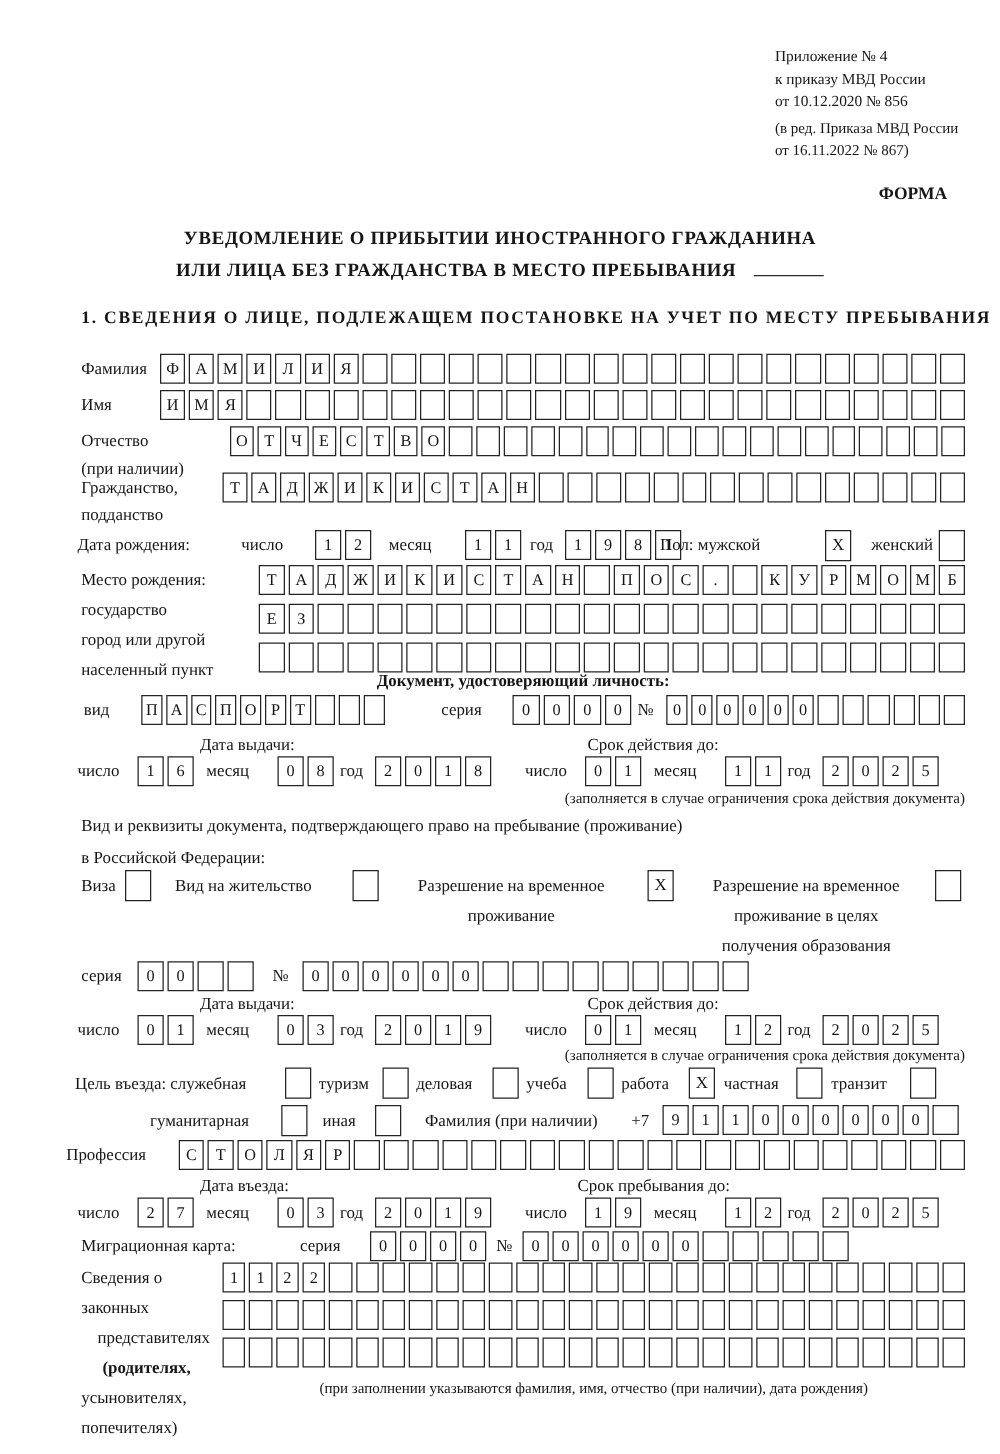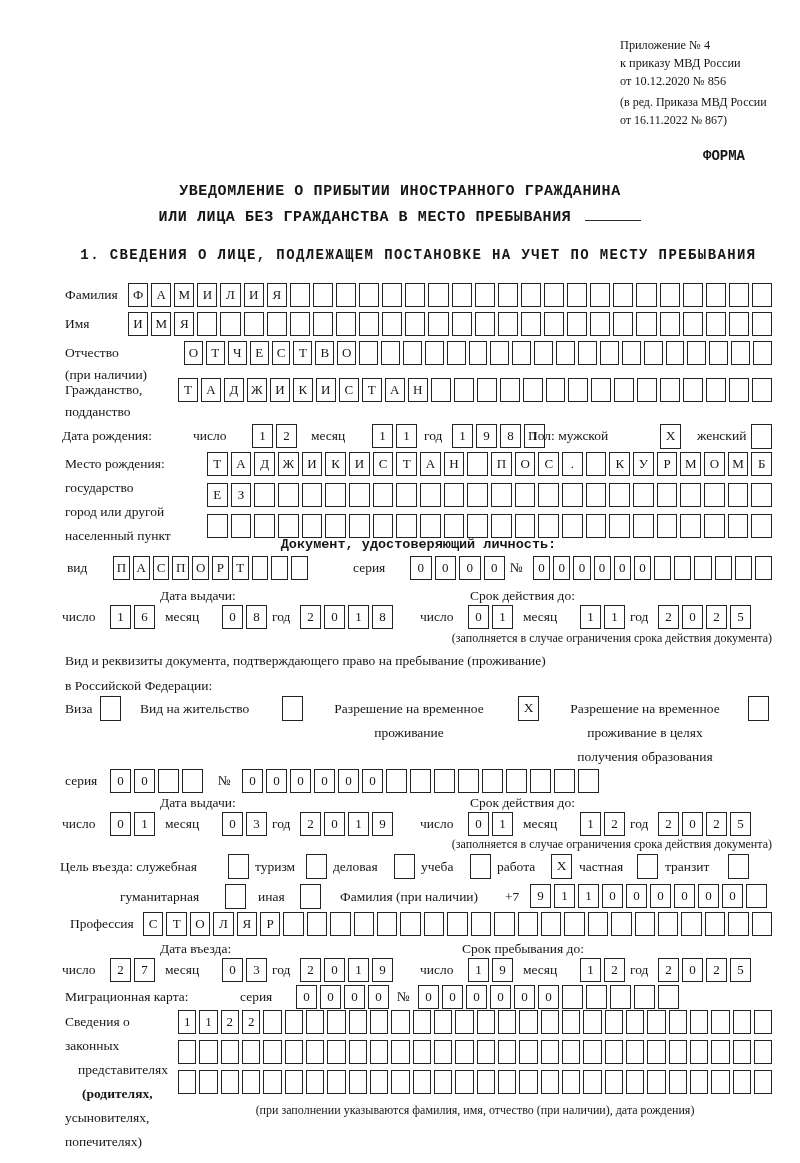--- a/index.html
+++ b/index.html
@@ -1,19 +1,19 @@
 <!DOCTYPE html>
 <html><head>
 <meta charset="utf-8">
 <style>
   html,body{margin:0;padding:0;background:#fff;}
   .page{position:relative;width:800px;height:1163px;background:#ffffff;
         font-family:"Liberation Serif","DejaVu Serif",serif;color:#161616;overflow:hidden;}
   .t{position:absolute;white-space:nowrap;font-size:13.5px;line-height:1.15;}
-  .b{font-weight:bold;font-family:Liberation Mono, monospace;}
+  .b{font-weight:bold;}
   .sm{font-size:12px;}
   .xs{font-size:12.3px;}
   .ctr{text-align:center;}
   
   .bg{position:absolute;display:flex;gap:3px;height:25px;}
   .bg .bx{flex:1 1 0;min-width:0;}
   .bg.fx .bx{flex:0 0 19px;}
   .bx{height:22px;border:1.6px solid #242424;text-align:center;line-height:22px;
       font-size:13px;background:#fff;}
   .cb{position:absolute;width:21px;height:25px;border:1.6px solid #242424;box-sizing:border-box;
@@ -459,21 +459,21 @@
       <span class="bx">1</span>
       <span class="bx">0</span>
       <span class="bx">0</span>
       <span class="bx">0</span>
       <span class="bx">0</span>
       <span class="bx">0</span>
       <span class="bx">0</span>
       <span class="bx"></span>
     </div>
 
-  <div class="t" style="left:70px;top:916px;">Профессия</div>
+  <div class="t" style="left:53px;top:916px;">Профессия</div>
   <div class="bg" style="left:143px;right:28px;top:912px;">
       <span class="bx">С</span>
       <span class="bx">Т</span>
       <span class="bx">О</span>
       <span class="bx">Л</span>
       <span class="bx">Я</span>
       <span class="bx">Р</span>
       <span class="bx"></span>
       <span class="bx"></span>
       <span class="bx"></span>

